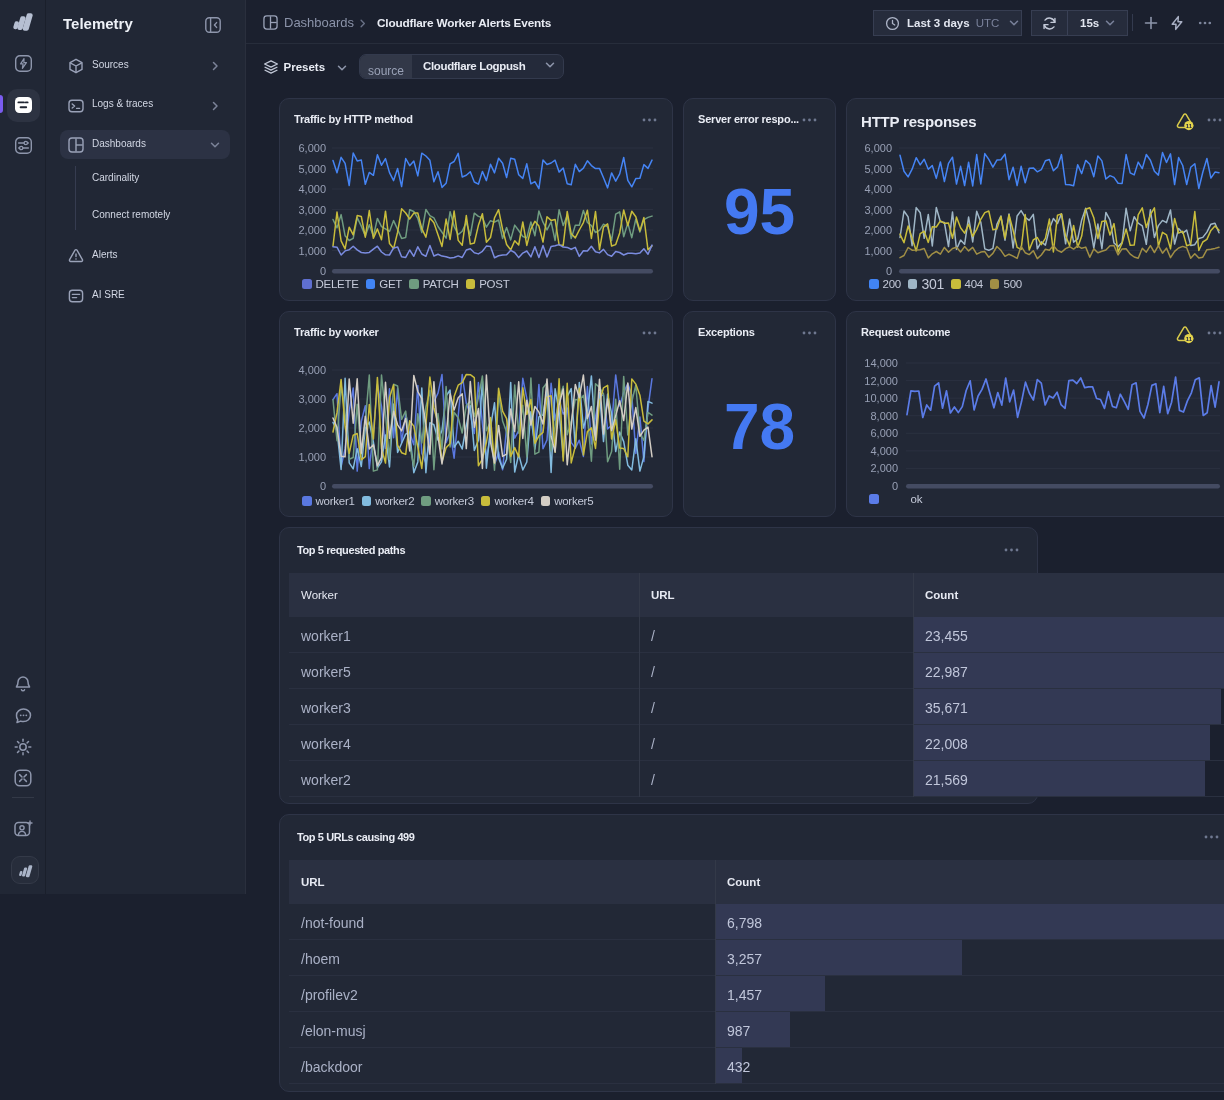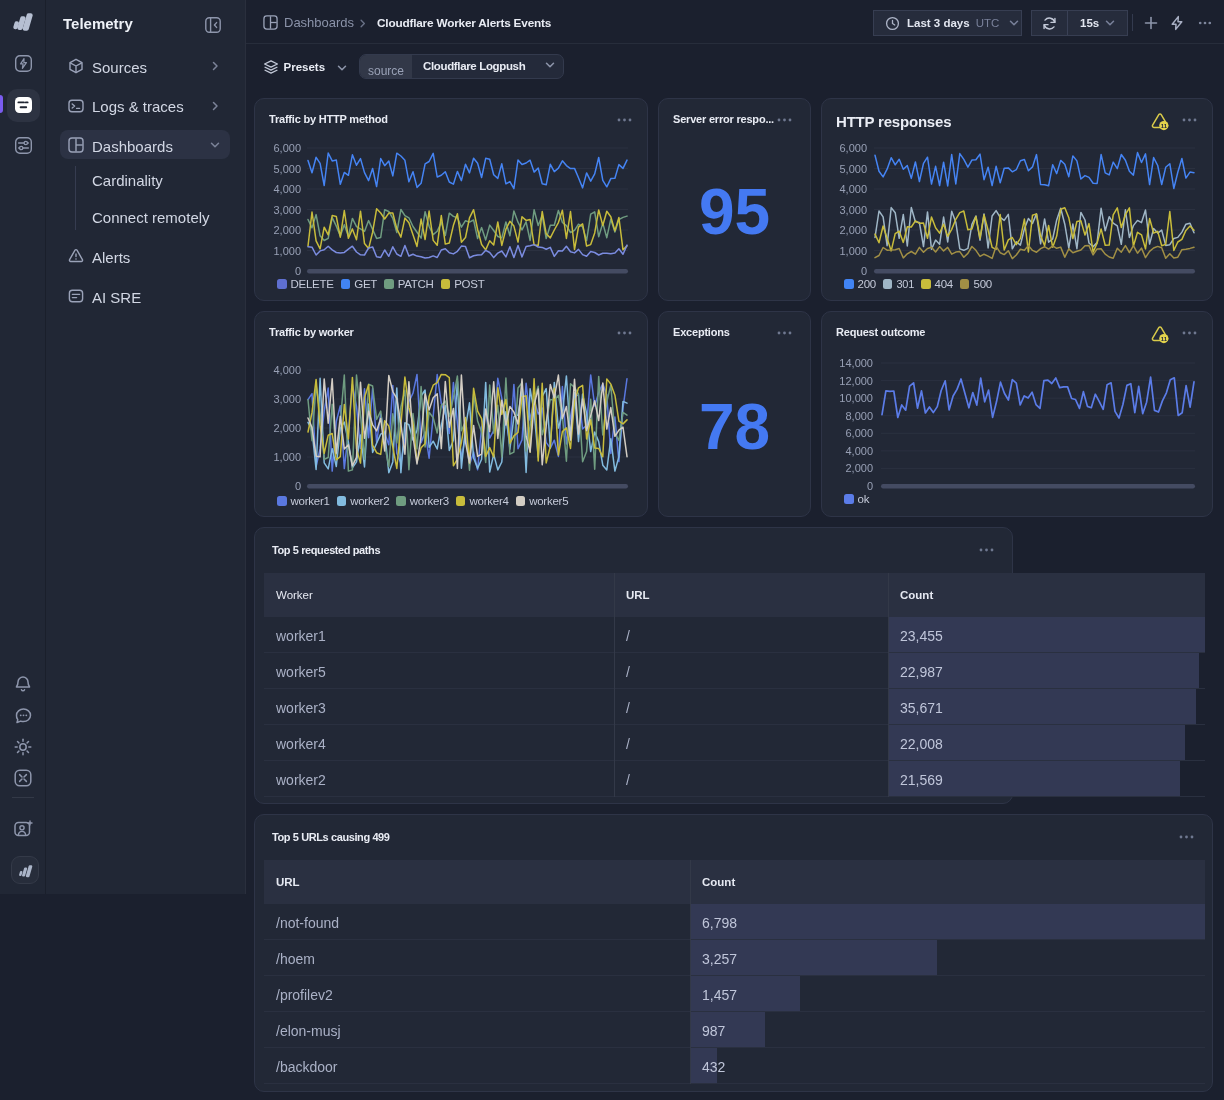--- a/index.html
+++ b/index.html
@@ -1,17 +1,17 @@
 <!DOCTYPE html>
 <html><head><meta charset="utf-8"><title>Telemetry</title>
 <style>
 * { margin:0; padding:0; box-sizing:border-box; }
 html,body { width:1224px; height:1100px; overflow:hidden; background:#1b202e; font-family:"Liberation Sans", sans-serif; position:relative; }
-.card { position:absolute; background:#222836; border:1px solid #2e3447; border-radius:10px; }
-.nav { position:absolute; font-size:15px; color:#d2d7e4; }
+.card { position:absolute; background:#222836; border:1px solid #2e3447; border-radius:10px;margin-left:25px; }
+.nav { position:absolute; font-size:10px; color:#d2d7e4; }
 .btn { position:absolute; background:#262c3c; border:1px solid #373e52; border-radius:0; display:flex; align-items:center; overflow:hidden; }
 </style></head>
 <body>
 <div style="position:absolute;left:246px;top:0;width:978px;height:44px;border-bottom:1px solid #272d3b">
 <svg width="15" height="15" viewBox="0 0 16 16" style="position:absolute;left:17px;top:15px">
       <rect x="1" y="1" width="14" height="14" rx="3" fill="none" stroke="#9aa2b8" stroke-width="1.4"></rect>
       <line x1="8" y1="1.4" x2="8" y2="14.6" stroke="#9aa2b8" stroke-width="1.4"></line>
       <line x1="8" y1="8" x2="14.6" y2="8" stroke="#9aa2b8" stroke-width="1.4"></line>
     </svg>
 <div style="position:absolute;left:38px;top:15px;font-size:13px;color:#8b93a9">Dashboards</div>
@@ -155,21 +155,21 @@
       <rect x="52" y="170" width="321" height="4.5" rx="2.2" fill="#444b62"></rect>
       <polyline points="53.0,56.2 57.0,72.3 61.1,77.9 65.1,70.2 69.2,58.7 73.2,65.9 77.2,60.3 81.3,70.3 85.3,66.6 89.3,79.4 93.4,62.9 97.4,82.5 101.5,64.4 105.5,58.2 109.5,85.1 113.6,67.3 117.6,86.5 121.6,63.2 125.7,86.9 129.7,55.5 133.8,84.9 137.8,54.6 141.8,60.4 145.9,68.1 149.9,61.1 153.9,60.7 158.0,55.1 162.0,80.7 166.1,68.2 170.1,86.5 174.1,67.3 178.2,83.7 182.2,69.2 186.3,68.9 190.3,72.8 194.3,70.7 198.4,61.8 202.4,60.5 206.4,71.8 210.5,67.9 214.5,55.6 218.6,85.6 222.6,85.7 226.6,86.8 230.7,65.7 234.7,74.6 238.7,61.4 242.8,65.2 246.8,77.7 250.9,56.9 254.9,61.9 258.9,80.0 263.0,76.6 267.0,78.4 271.1,84.2 275.1,84.5 279.1,55.5 283.2,73.8 287.2,75.9 291.2,63.1 295.3,69.6 299.3,55.5 303.4,61.2 307.4,72.3 311.4,76.1 315.5,53.6 319.5,63.5 323.5,54.9 327.6,85.6 331.6,58.6 335.7,66.5 339.7,85.5 343.7,68.3 347.8,64.7 351.8,89.5 355.8,73.2 359.9,59.5 363.9,79.1 368.0,73.1 372.0,73.7" fill="none" stroke="#4584f4" stroke-width="1.5" stroke-opacity="1.0" stroke-linejoin="round" stroke-linecap="round"></polyline>
       <polyline points="53.0,138.5 57.0,112.0 61.1,117.9 65.1,146.7 69.2,108.6 73.2,113.7 77.2,139.3 81.3,115.5 85.3,146.9 89.3,108.5 93.4,122.8 97.4,123.5 101.5,147.6 105.5,112.9 109.5,150.3 113.6,141.1 117.6,145.3 121.6,118.1 125.7,143.0 129.7,112.3 133.8,123.2 137.8,149.9 141.8,151.3 145.9,149.3 149.9,125.4 153.9,117.0 158.0,141.2 162.0,114.9 166.1,149.0 170.1,117.0 174.1,111.6 178.2,118.3 182.2,121.4 186.3,115.4 190.3,149.8 194.3,142.8 198.4,146.1 202.4,129.8 206.4,119.4 210.5,124.4 214.5,114.9 218.6,144.8 222.6,119.9 226.6,143.2 230.7,139.8 234.7,120.9 238.7,109.3 242.8,125.2 246.8,149.2 250.9,125.0 254.9,149.7 258.9,113.4 263.0,121.0 267.0,144.0 271.1,147.6 275.1,143.6 279.1,109.3 283.2,131.8 287.2,117.7 291.2,124.1 295.3,126.9 299.3,145.3 303.4,110.8 307.4,138.5 311.4,126.6 315.5,121.4 319.5,123.6 323.5,111.0 327.6,145.1 331.6,129.6 335.7,134.1 339.7,131.1 343.7,146.4 347.8,145.7 351.8,139.5 355.8,138.4 359.9,133.1 363.9,125.2 368.0,124.2 372.0,133.8" fill="none" stroke="#9fb6c6" stroke-width="1.5" stroke-opacity="1.0" stroke-linejoin="round" stroke-linecap="round"></polyline>
       <polyline points="53.0,135.1 57.0,143.7 61.1,127.0 65.1,139.3 69.2,151.9 73.2,134.7 77.2,132.2 81.3,143.4 85.3,127.7 89.3,128.0 93.4,121.9 97.4,124.3 101.5,124.1 105.5,139.3 109.5,118.0 113.6,128.8 117.6,134.1 121.6,125.3 125.7,137.3 129.7,130.4 133.8,120.3 137.8,113.6 141.8,112.0 145.9,130.8 149.9,130.1 153.9,117.5 158.0,139.4 162.0,115.8 166.1,131.3 170.1,148.3 174.1,150.3 178.2,115.6 182.2,151.0 186.3,140.9 190.3,138.5 194.3,145.7 198.4,139.4 202.4,120.1 206.4,152.9 210.5,116.2 214.5,114.9 218.6,136.8 222.6,146.6 226.6,126.5 230.7,148.2 234.7,137.1 238.7,110.3 242.8,108.7 246.8,118.7 250.9,139.5 254.9,122.5 258.9,121.7 263.0,136.1 267.0,124.6 271.1,153.1 275.1,144.1 279.1,129.9 283.2,146.2 287.2,146.1 291.2,115.8 295.3,108.9 299.3,128.5 303.4,115.7 307.4,108.9 311.4,147.2 315.5,133.3 319.5,135.8 323.5,149.9 327.6,119.5 331.6,134.0 335.7,132.4 339.7,146.8 343.7,145.4 347.8,112.6 351.8,151.5 355.8,143.0 359.9,140.4 363.9,131.4 368.0,127.1 372.0,131.3" fill="none" stroke="#c8bc3b" stroke-width="1.5" stroke-opacity="1.0" stroke-linejoin="round" stroke-linecap="round"></polyline>
       <polyline points="53.0,158.6 57.0,156.5 61.1,148.5 65.1,151.2 69.2,151.1 73.2,150.8 77.2,149.5 81.3,158.9 85.3,154.8 89.3,152.5 93.4,155.2 97.4,148.4 101.5,153.3 105.5,149.5 109.5,148.3 113.6,153.0 117.6,147.6 121.6,151.9 125.7,148.4 129.7,155.2 133.8,153.1 137.8,152.6 141.8,158.3 145.9,154.4 149.9,147.5 153.9,151.3 158.0,157.3 162.0,155.2 166.1,157.1 170.1,159.4 174.1,147.3 178.2,153.7 182.2,155.6 186.3,151.7 190.3,159.6 194.3,156.0 198.4,150.3 202.4,151.3 206.4,146.6 210.5,151.4 214.5,153.3 218.6,149.6 222.6,147.7 226.6,150.1 230.7,146.9 234.7,149.3 238.7,148.1 242.8,158.2 246.8,149.9 250.9,153.8 254.9,152.3 258.9,151.0 263.0,146.8 267.0,146.6 271.1,155.9 275.1,149.9 279.1,149.7 283.2,155.1 287.2,158.0 291.2,159.2 295.3,149.3 299.3,153.2 303.4,146.6 307.4,153.5 311.4,146.7 315.5,154.2 319.5,149.1 323.5,158.6 327.6,152.3 331.6,149.0 335.7,147.4 339.7,148.7 343.7,159.2 347.8,154.7 351.8,159.1 355.8,158.2 359.9,150.7 363.9,150.2 368.0,149.4 372.0,148.2" fill="none" stroke="#a18f45" stroke-width="1.5" stroke-opacity="1.0" stroke-linejoin="round" stroke-linecap="round"></polyline>
     </svg>
     <div style="position:absolute;left:22px;top:179px;display:flex;align-items:center;">
       <span style="width:9.5px;height:9.5px;border-radius:2.5px;background:#4184f4;margin-right:4px;flex:none"></span>
       <span style="font-size:11.5px;letter-spacing:-0.25px;color:#c5cad9;margin-right:7px;line-height:12px">200</span>
       <span style="width:9.5px;height:9.5px;border-radius:2.5px;background:#9fb6c6;margin-right:4px;flex:none"></span>
-      <span style="font-size:11px;letter-spacing:-0.25px;color:#c5cad9;margin-right:7px;line-height:12px">301</span>
+      <span style="font-size:14px;letter-spacing:-0.25px;color:#c5cad9;margin-right:7px;line-height:12px">301</span>
       <span style="width:9.5px;height:9.5px;border-radius:2.5px;background:#c8bc3b;margin-right:4px;flex:none"></span>
       <span style="font-size:11.5px;letter-spacing:-0.25px;color:#c5cad9;margin-right:7px;line-height:12px">404</span>
       <span style="width:9.5px;height:9.5px;border-radius:2.5px;background:#a18f45;margin-right:4px;flex:none"></span>
       <span style="font-size:11.5px;letter-spacing:-0.25px;color:#c5cad9;margin-right:7px;line-height:12px">500</span>
     </div>
   </div>
 <div class="card" style="left:254px;top:311px;width:394px;height:206px">
     <div style="position:absolute;left:14px;top:13.5px;font-size:11px;letter-spacing:-0.2px;font-weight:bold;color:#e9ecf4;">Traffic by worker</div>
     <div style="position:absolute;right:15px;top:18px;line-height:0"><svg width="15" height="4" viewBox="0 0 15 4">
         <circle cx="2" cy="2" r="1.4" fill="#6f7890"></circle>
@@ -239,21 +239,21 @@
       <line x1="59" y1="121.30000000000001" x2="373" y2="121.30000000000001" stroke="#2b3140" stroke-width="1"></line>
       <text x="51" y="125.30000000000001" text-anchor="end" font-size="11" fill="#98a0b5" font-family="Liberation Sans, sans-serif">6,000</text>
       <line x1="59" y1="138.89999999999998" x2="373" y2="138.89999999999998" stroke="#2b3140" stroke-width="1"></line>
       <text x="51" y="142.89999999999998" text-anchor="end" font-size="11" fill="#98a0b5" font-family="Liberation Sans, sans-serif">4,000</text>
       <line x1="59" y1="156.39999999999998" x2="373" y2="156.39999999999998" stroke="#2b3140" stroke-width="1"></line>
       <text x="51" y="160.39999999999998" text-anchor="end" font-size="11" fill="#98a0b5" font-family="Liberation Sans, sans-serif">2,000</text>
       <text x="51" y="178" text-anchor="end" font-size="11" fill="#98a0b5" font-family="Liberation Sans, sans-serif">0</text>
       <rect x="59" y="172" width="314" height="4.5" rx="2.2" fill="#444b62"></rect>
       <polyline points="60.0,102.6 63.9,78.8 67.9,79.3 71.8,79.0 75.8,105.5 79.7,92.9 83.7,98.2 87.6,74.2 91.6,70.8 95.5,96.2 99.5,78.8 103.4,101.0 107.4,95.0 111.3,100.6 115.3,94.6 119.2,78.5 123.2,68.8 127.1,98.0 131.1,84.0 135.0,77.4 139.0,67.0 142.9,81.2 146.9,95.8 150.8,80.5 154.8,93.1 158.7,66.0 162.7,89.8 166.6,78.0 170.6,105.4 174.5,89.8 178.5,70.2 182.4,81.2 186.4,88.0 190.3,67.7 194.3,71.1 198.2,93.0 202.2,83.9 206.1,86.1 210.1,80.2 214.0,92.6 218.0,96.3 221.9,68.7 225.9,68.2 229.8,71.5 233.8,66.0 237.7,75.6 241.7,74.8 245.6,74.9 249.6,86.5 253.5,87.5 257.5,96.4 261.4,79.7 265.4,94.4 269.3,95.7 273.3,82.2 277.2,89.4 281.2,97.3 285.1,72.7 289.1,70.8 293.0,99.4 297.0,106.0 300.9,92.5 304.9,73.4 308.8,71.7 312.8,100.6 316.7,74.4 320.7,101.6 324.6,90.2 328.6,65.1 332.5,98.4 336.5,100.0 340.4,88.9 344.4,80.8 348.3,67.8 352.3,65.8 356.2,103.5 360.2,100.7 364.1,73.7 368.1,95.2 372.0,69.8" fill="none" stroke="#5b7ce8" stroke-width="1.7" stroke-opacity="1.0" stroke-linejoin="round" stroke-linecap="round"></polyline>
     </svg>
-    <div style="position:absolute;left:22px;top:181px;display:flex;align-items:center;">
+    <div style="position:absolute;left:22px;top:181px;display:flex;align-items:center;gap:28px;">
       <span style="width:9.5px;height:9.5px;border-radius:2.5px;background:#5b7ce8;margin-right:4px;flex:none"></span>
       <span style="font-size:11.5px;letter-spacing:-0.25px;color:#c5cad9;margin-right:7px;line-height:12px">ok</span>
     </div>
   </div>
 <div class="card" style="left:254px;top:527px;width:759px;height:277px">
     <div style="position:absolute;left:17px;top:16px;font-size:11px;letter-spacing:-0.4px;font-weight:bold;color:#e9ecf4">Top 5 requested paths</div>
     <div style="position:absolute;right:18px;top:19px;line-height:0"><svg width="15" height="4" viewBox="0 0 15 4">
         <circle cx="2" cy="2" r="1.4" fill="#6f7890"></circle>
         <circle cx="7.5" cy="2" r="1.4" fill="#6f7890"></circle>
         <circle cx="13" cy="2" r="1.4" fill="#6f7890"></circle>

